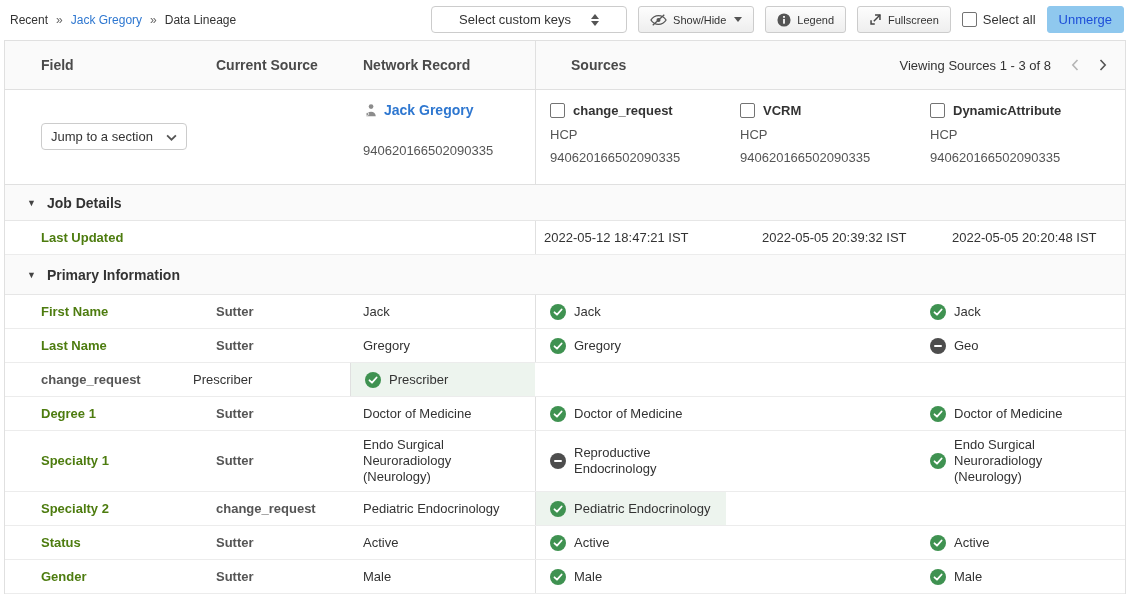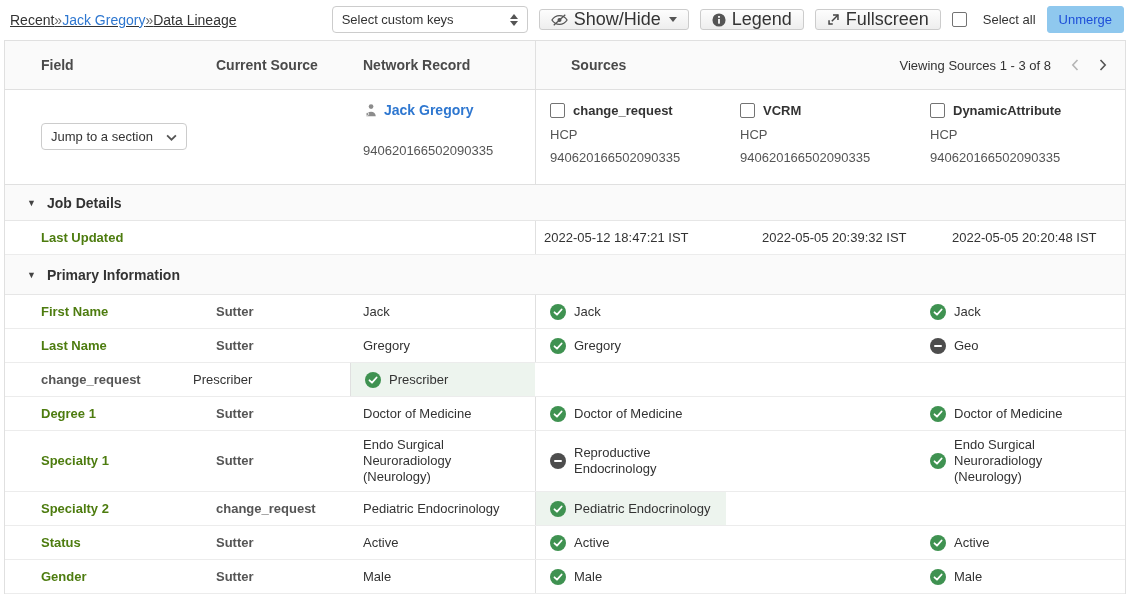--- a/index.html
+++ b/index.html
@@ -5,44 +5,44 @@
   * { box-sizing: border-box; }
   html,body { margin:0; padding:0; }
   body {
     width:1130px; height:596px; overflow:hidden;
     font-family:"Liberation Sans", sans-serif;
     font-size:13px; color:#333; background:#fff;
   }
 
   
   .topbar { display:flex; align-items:center; justify-content:space-between; padding:6px 6px 5px 10px; }
-  .breadcrumb { display:flex; align-items:center; font-size:14px; color:#333; white-space:nowrap;text-decoration:underline; }
+  .breadcrumb { display:flex; align-items:center; gap:8px; font-size:12px; color:#333; white-space:nowrap; }
   .breadcrumb .sep { color:#666; }
   .bc-link { color:#2e77d0; cursor:pointer; text-decoration:none; }
 
   .toolbar { display:flex; align-items:center; gap:11px; }
   .fake-select {
     display:flex; align-items:center; justify-content:space-between;
-    width:196px; height:27px; padding:0 9px;
+    width:196px; height:27px; padding:0 27px;
     border:1px solid #ccc; border-radius:4px; background:#fff; color:#333; cursor:pointer;
   }
   .updown { display:flex; flex-direction:column; align-items:center; }
   .tri { width:0; height:0; border-left:4px solid transparent; border-right:4px solid transparent; }
   .tri.up { border-bottom:5px solid #555; margin-bottom:2px; }
   .tri.down { border-top:5px solid #555; }
 
   .btn {
-    display:inline-flex; align-items:center; gap:6px; height:21px; padding:0 11px;
+    display:inline-flex; align-items:center; gap:6px; height:27px; padding:0 11px;
     border:1px solid #ccc; border-radius:3px;
     background:linear-gradient(#fdfdfd,#eeeeee);
-    font-family:inherit; font-size:18px; color:#333; cursor:pointer; white-space:nowrap;
+    font-family:inherit; font-size:11px; color:#333; cursor:pointer; white-space:nowrap;
   }
   .caret-down { width:0; height:0; border-left:4px solid transparent; border-right:4px solid transparent; border-top:5px solid #555; margin-left:2px; }
 
-  .selectall { display:flex; align-items:flex-start; gap:16px; cursor:pointer; }
+  .selectall { display:flex; align-items:flex-start; gap:6px; cursor:pointer; }
   input[type="checkbox"] {
     appearance:none; -webkit-appearance:none;
     width:15px; height:15px; margin:0; border:1px solid #737373; border-radius:2px; background:#fff; cursor:pointer;
   }
   .btn-unmerge {
     height:27px; padding:0 11px; border:1px solid #8fc8ee; border-radius:3px;
     background:#8fc8ee; color:#1d4ed8; font-family:inherit; font-size:13px; cursor:pointer;
   }
 
   

